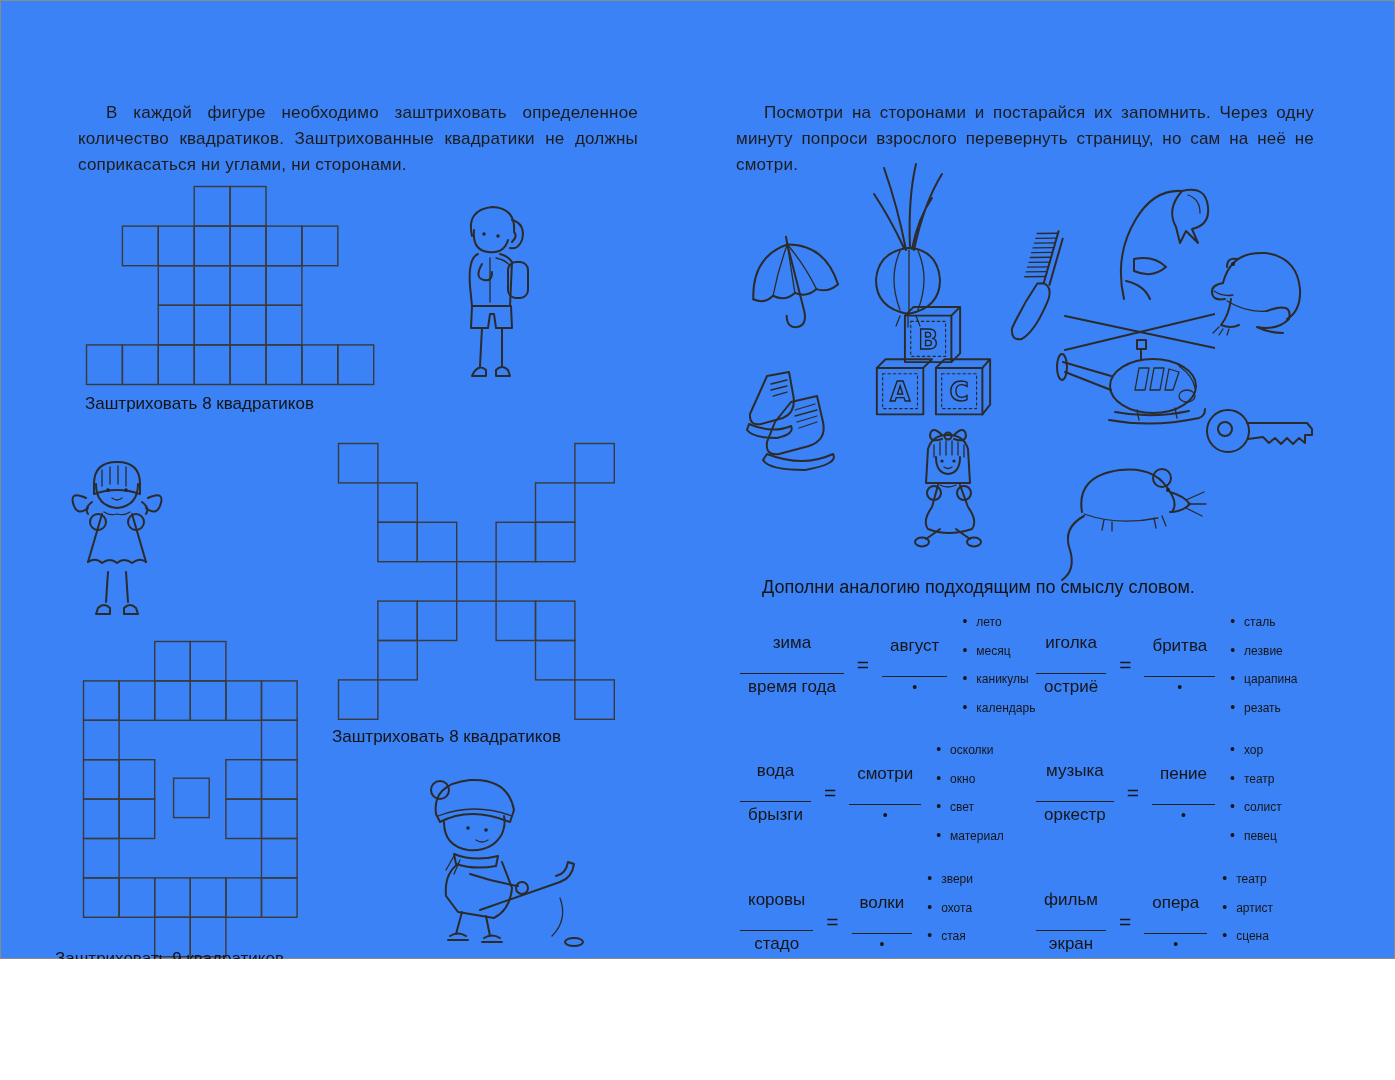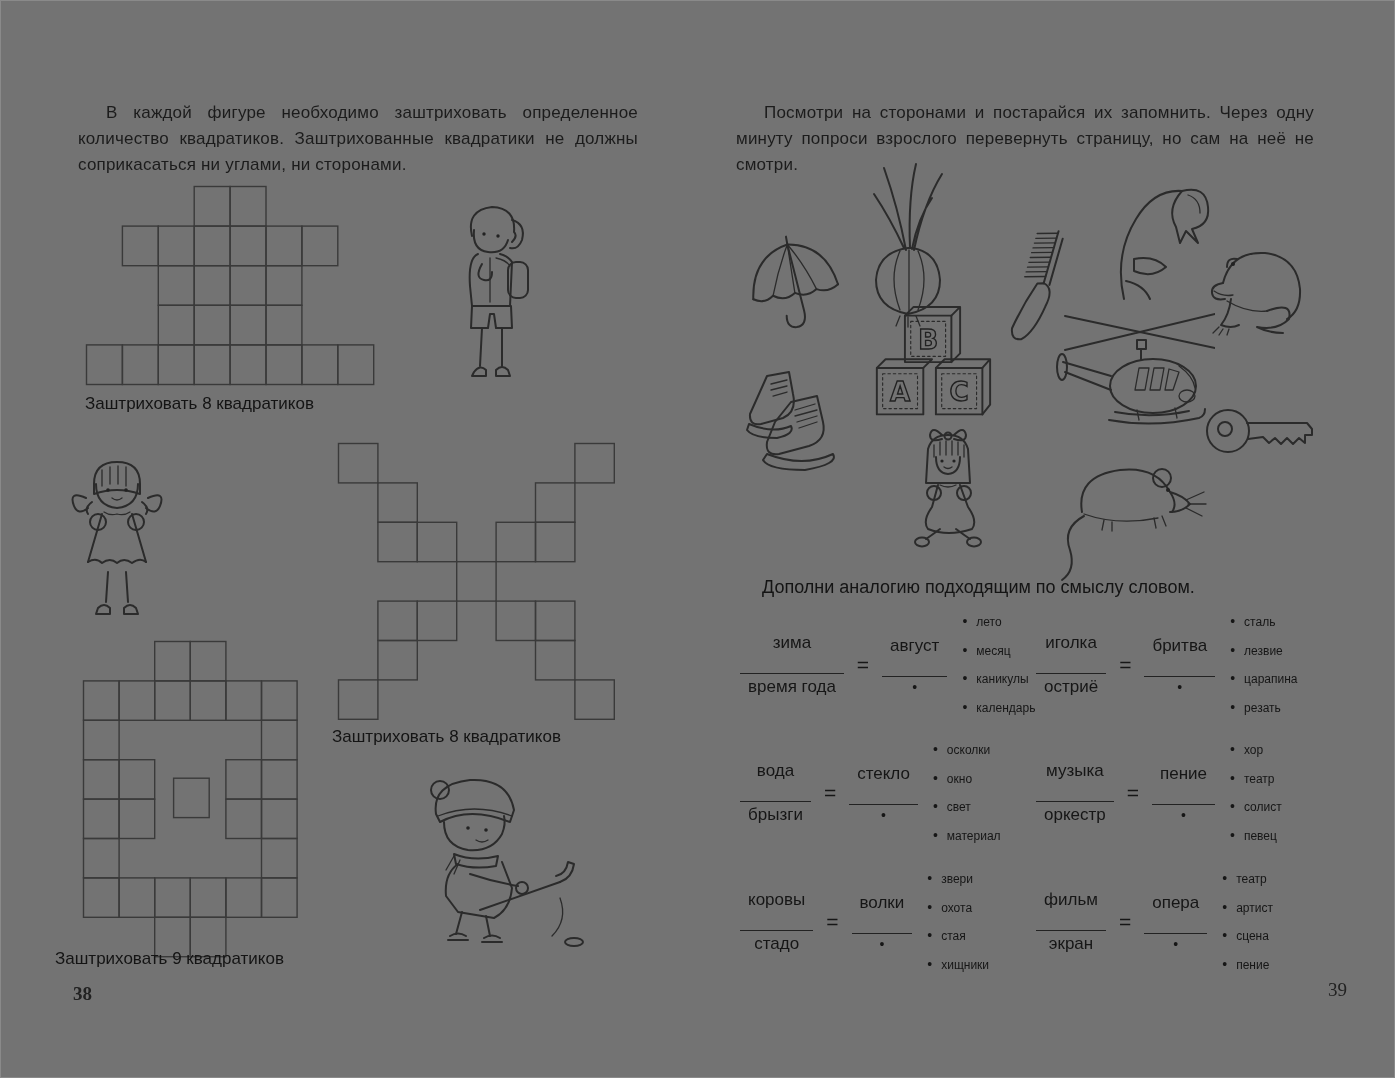--- a/index.html
+++ b/index.html
@@ -1,17 +1,17 @@
 <!DOCTYPE html>
 <html><head>
 <meta charset="utf-8">
 <style>
   html,body{margin:0;padding:0;background:#ffffff;}
   .sheet{
-    position:relative;width:1395px;height:1078px;background:#737373;
+    position:relative;width:1395px;height:959px;background:#3b82f6;
     font-family:"Liberation Sans",sans-serif;color:#1a1a1a;overflow:hidden;
     outline:1px solid #8a8a8a;outline-offset:-1px;
   }
   .instruction{
     position:absolute;margin:0;font-size:17px;line-height:26px;
     text-align:justify;text-indent:28px;color:#1c1c1c;letter-spacing:.2px;
   }
   #left-instruction{left:78px;top:100px;width:560px;}
   #right-instruction{left:736px;top:100px;width:578px;}
   .fig{position:absolute;}
@@ -387,21 +387,21 @@
   </div>
 
   <div class="analogy" id="an-2">
     <div class="frac">
       <span class="ftop">вода</span>
       <span class="fbar"></span>
       <span class="fbot">брызги</span>
     </div>
     <span class="eq">=</span>
     <div class="frac">
-      <span class="ftop">стекло</span>
+      <span class="ftop">смотри</span>
       <span class="fbar"></span>
       <span class="fbot dotv">•</span>
     </div>
     <ul class="options">
       <li>осколки</li>
       <li>окно</li>
       <li>свет</li>
       <li>материал</li>
     </ul>
   </div>

